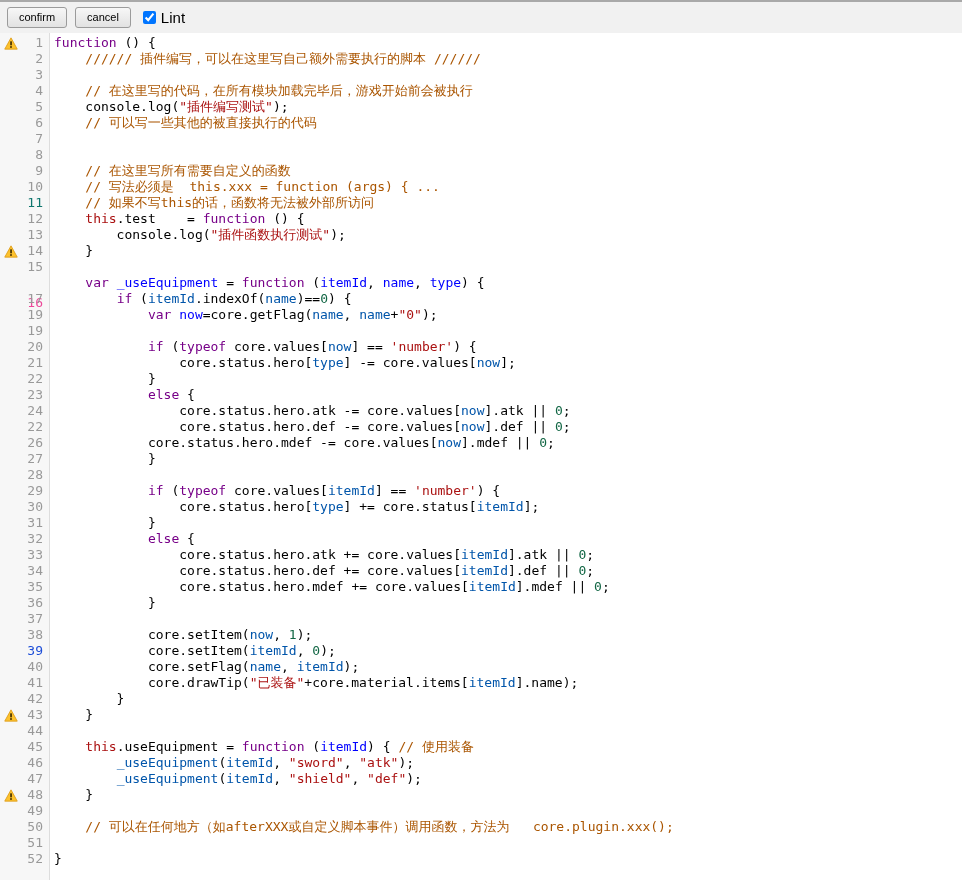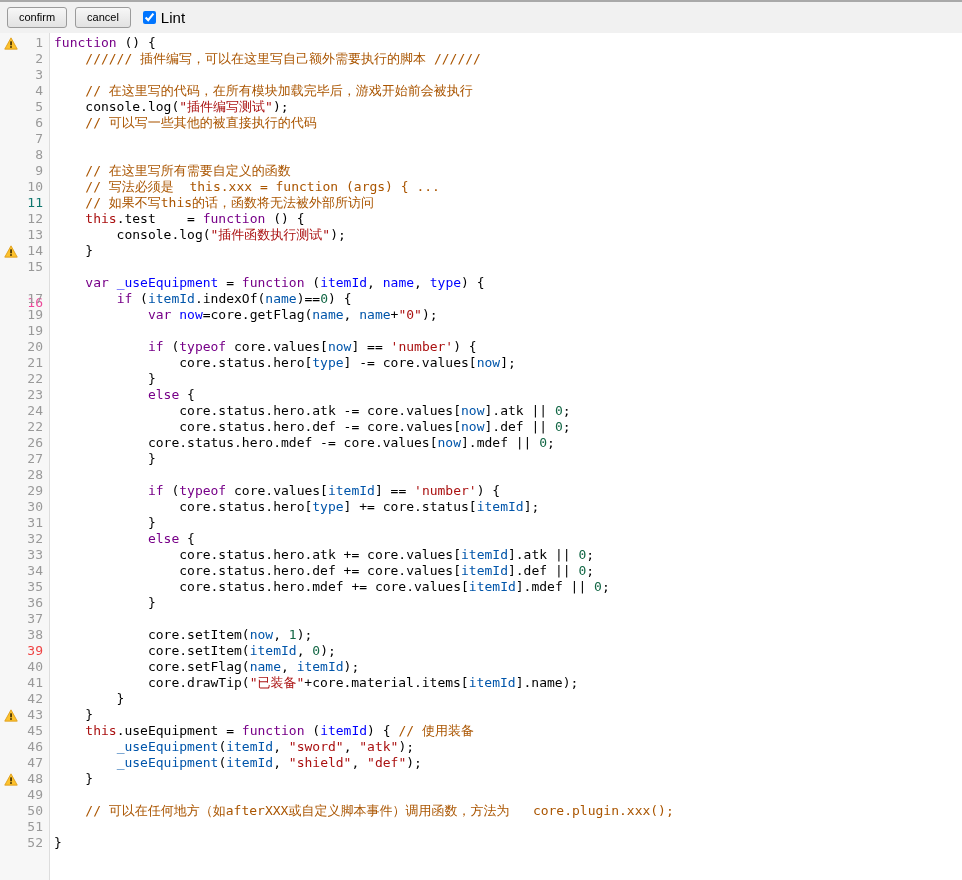--- a/index.html
+++ b/index.html
@@ -275,21 +275,21 @@
         <div class="num" style="color: rgb(153, 153, 153);">37</div>
         <pre class="code"></pre>
       </div>
       <div class="row">
         <div class="marker"></div>
         <div class="num" style="color: rgb(153, 153, 153);">38</div>
         <pre class="code"><span class="tk-p">            core.setItem(</span><span class="tk-v">now</span><span class="tk-p">, </span><span class="tk-n">1</span><span class="tk-p">);</span></pre>
       </div>
       <div class="row">
         <div class="marker"></div>
-        <div class="num" style="color: #ef4444;">39</div>
+        <div class="num" style="color: #1d4ed8;">39</div>
         <pre class="code"><span class="tk-p">            core.setItem(</span><span class="tk-v">itemId</span><span class="tk-p">, </span><span class="tk-n">0</span><span class="tk-p">);</span></pre>
       </div>
       <div class="row">
         <div class="marker"></div>
         <div class="num" style="color: rgb(153, 153, 153);">40</div>
         <pre class="code"><span class="tk-p">            core.setFlag(</span><span class="tk-v">name</span><span class="tk-p">, </span><span class="tk-v">itemId</span><span class="tk-p">);</span></pre>
       </div>
       <div class="row">
         <div class="marker"></div>
         <div class="num" style="color: rgb(153, 153, 153);">41</div>
@@ -306,20 +306,25 @@
             <path d="M8 1 L15.2 14 H0.8 Z" fill="#fdc22d" stroke="#dd9c17" stroke-linejoin="round"></path>
             <rect x="7.1" y="5" width="1.9" height="4.6" fill="#3f2c00"></rect>
             <circle cx="8" cy="11.6" r="1.1" fill="#3f2c00"></circle>
           </svg>
         </div>
         <div class="num" style="color: rgb(153, 153, 153);">43</div>
         <pre class="code"><span class="tk-p">    }</span></pre>
       </div>
       <div class="row">
         <div class="marker"></div>
+        <div class="num" style="color: rgb(153, 153, 153);">44</div>
+        <pre class="code"></pre>
+      </div>
+      <div class="row">
+        <div class="marker"></div>
         <div class="num" style="color: rgb(153, 153, 153);">45</div>
         <pre class="code"><span class="tk-p">    </span><span class="tk-t">this</span><span class="tk-p">.useEquipment = </span><span class="tk-k">function</span><span class="tk-p"> (</span><span class="tk-d">itemId</span><span class="tk-p">) { </span><span class="tk-c">// 使用装备</span></pre>
       </div>
       <div class="row">
         <div class="marker"></div>
         <div class="num" style="color: rgb(153, 153, 153);">46</div>
         <pre class="code"><span class="tk-p">        </span><span class="tk-v">_useEquipment</span><span class="tk-p">(</span><span class="tk-v">itemId</span><span class="tk-p">, </span><span class="tk-s">"sword"</span><span class="tk-p">, </span><span class="tk-s">"atk"</span><span class="tk-p">);</span></pre>
       </div>
       <div class="row">
         <div class="marker"></div>

